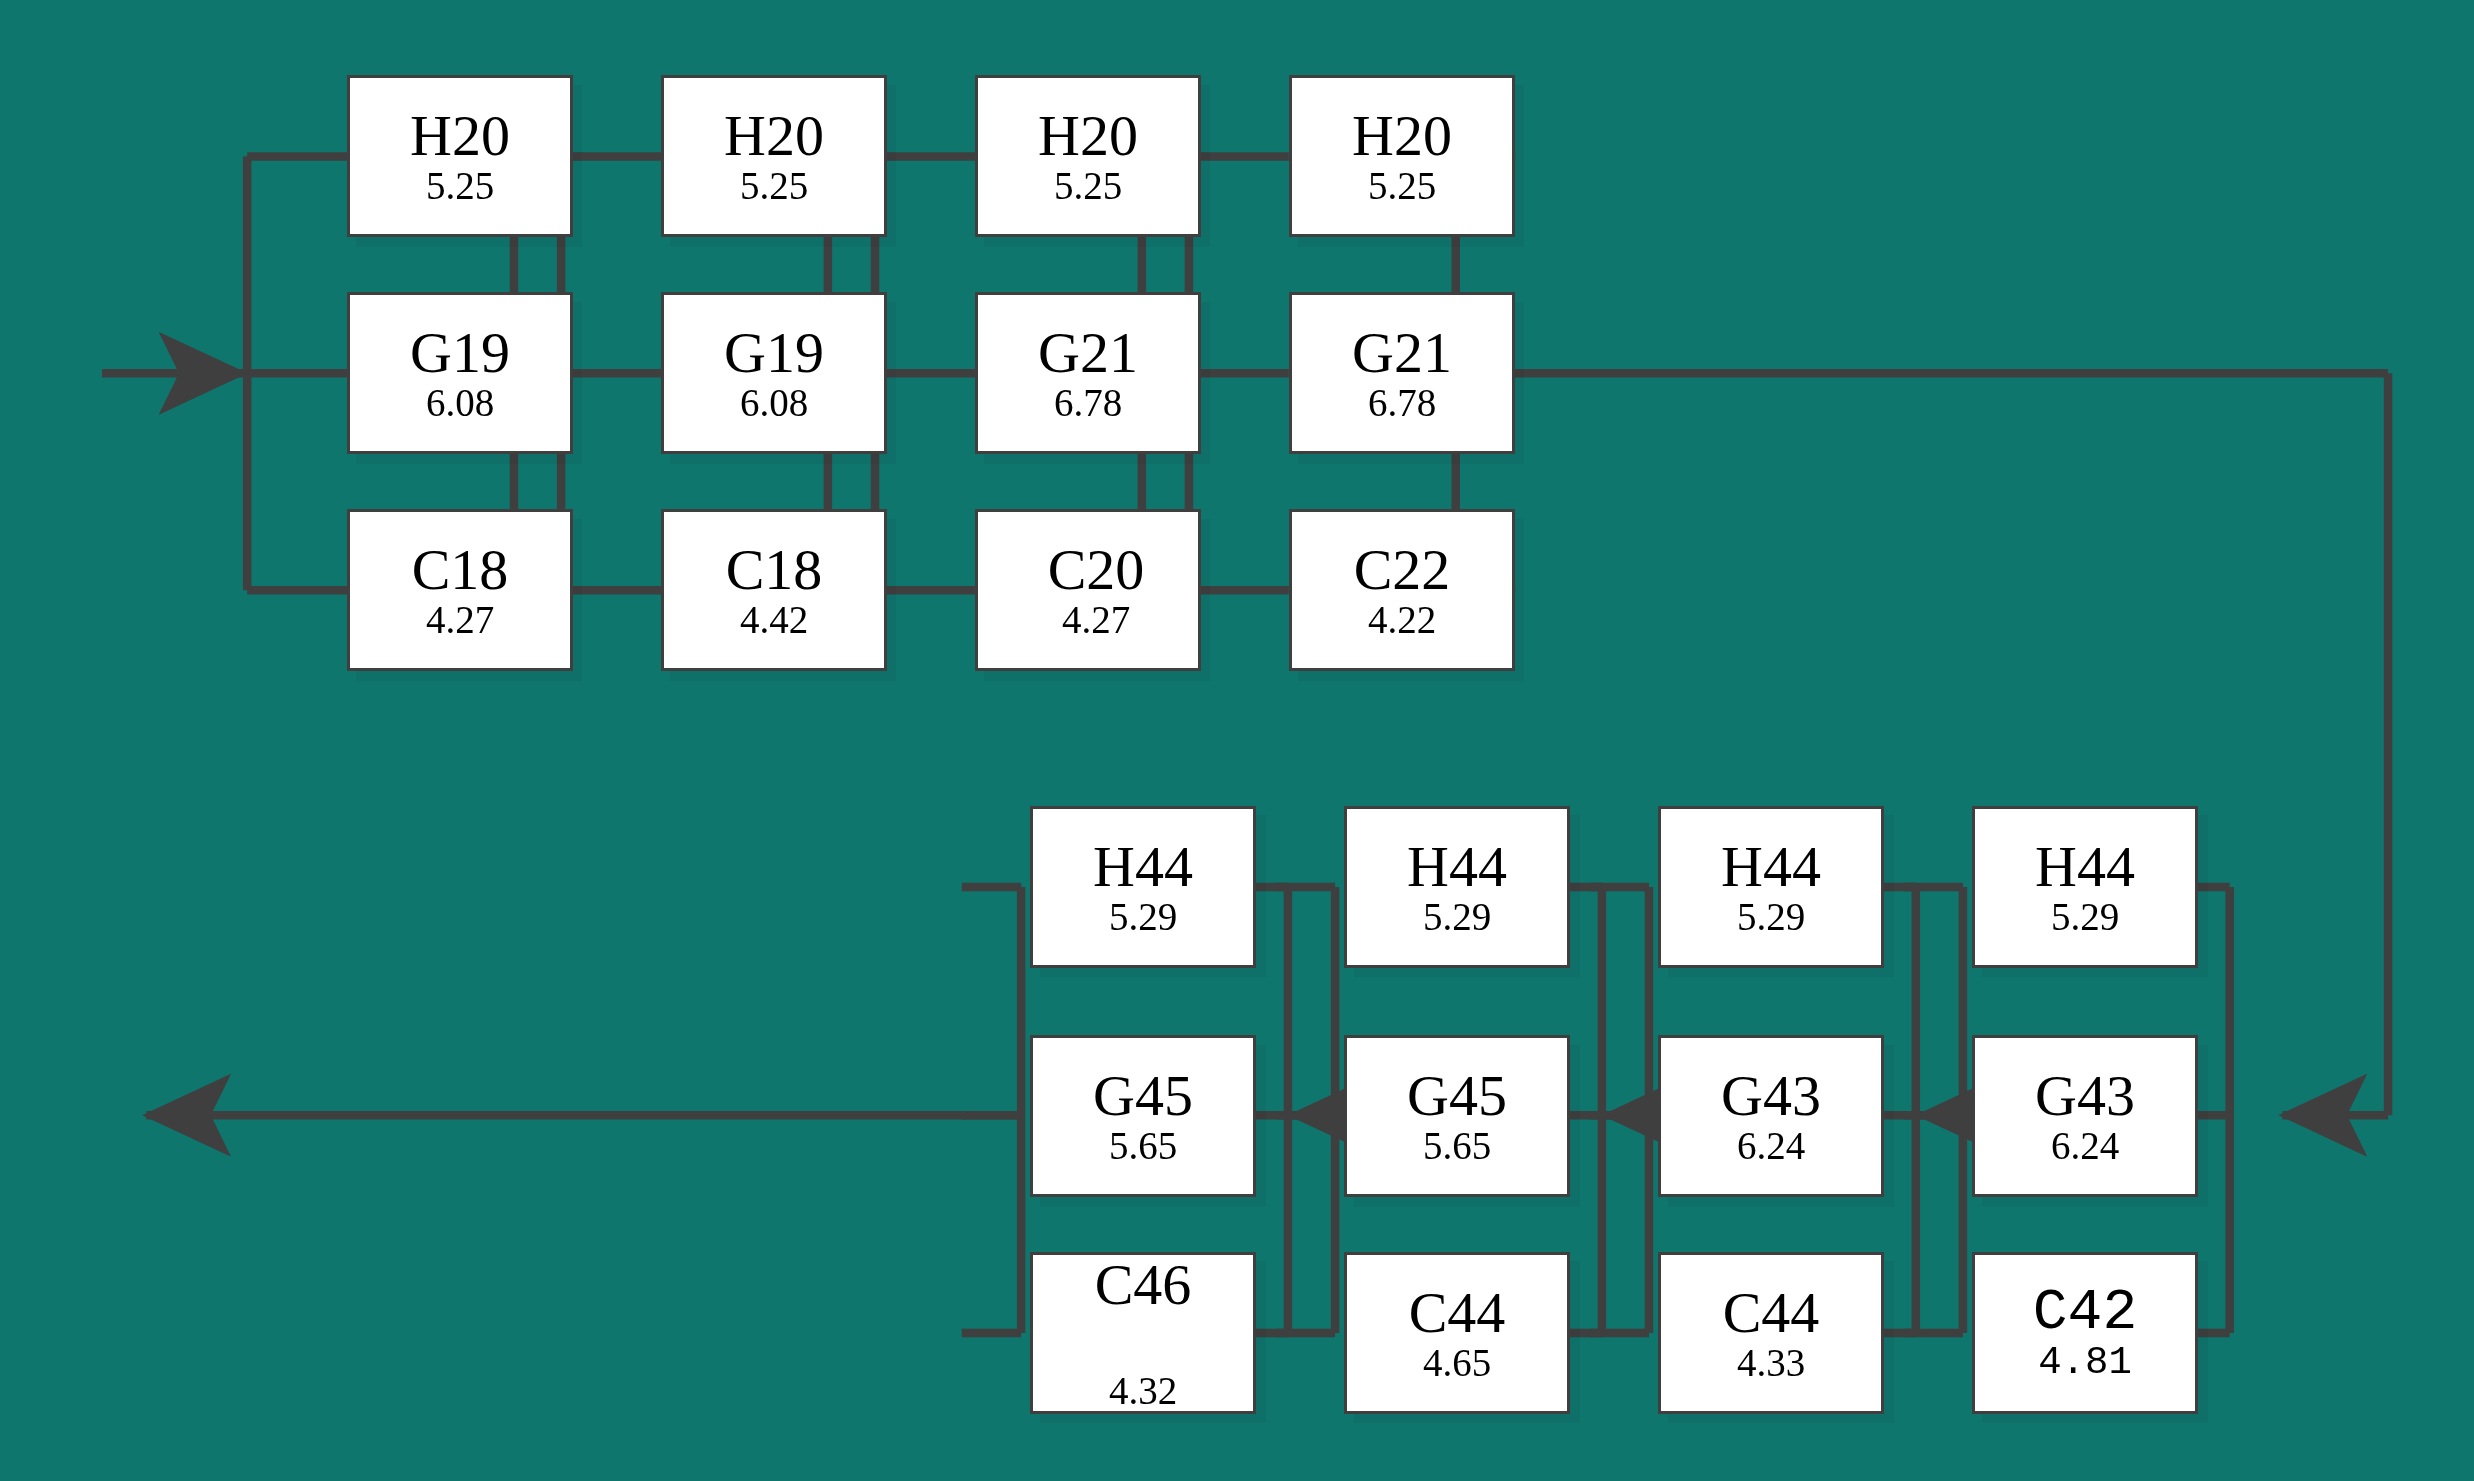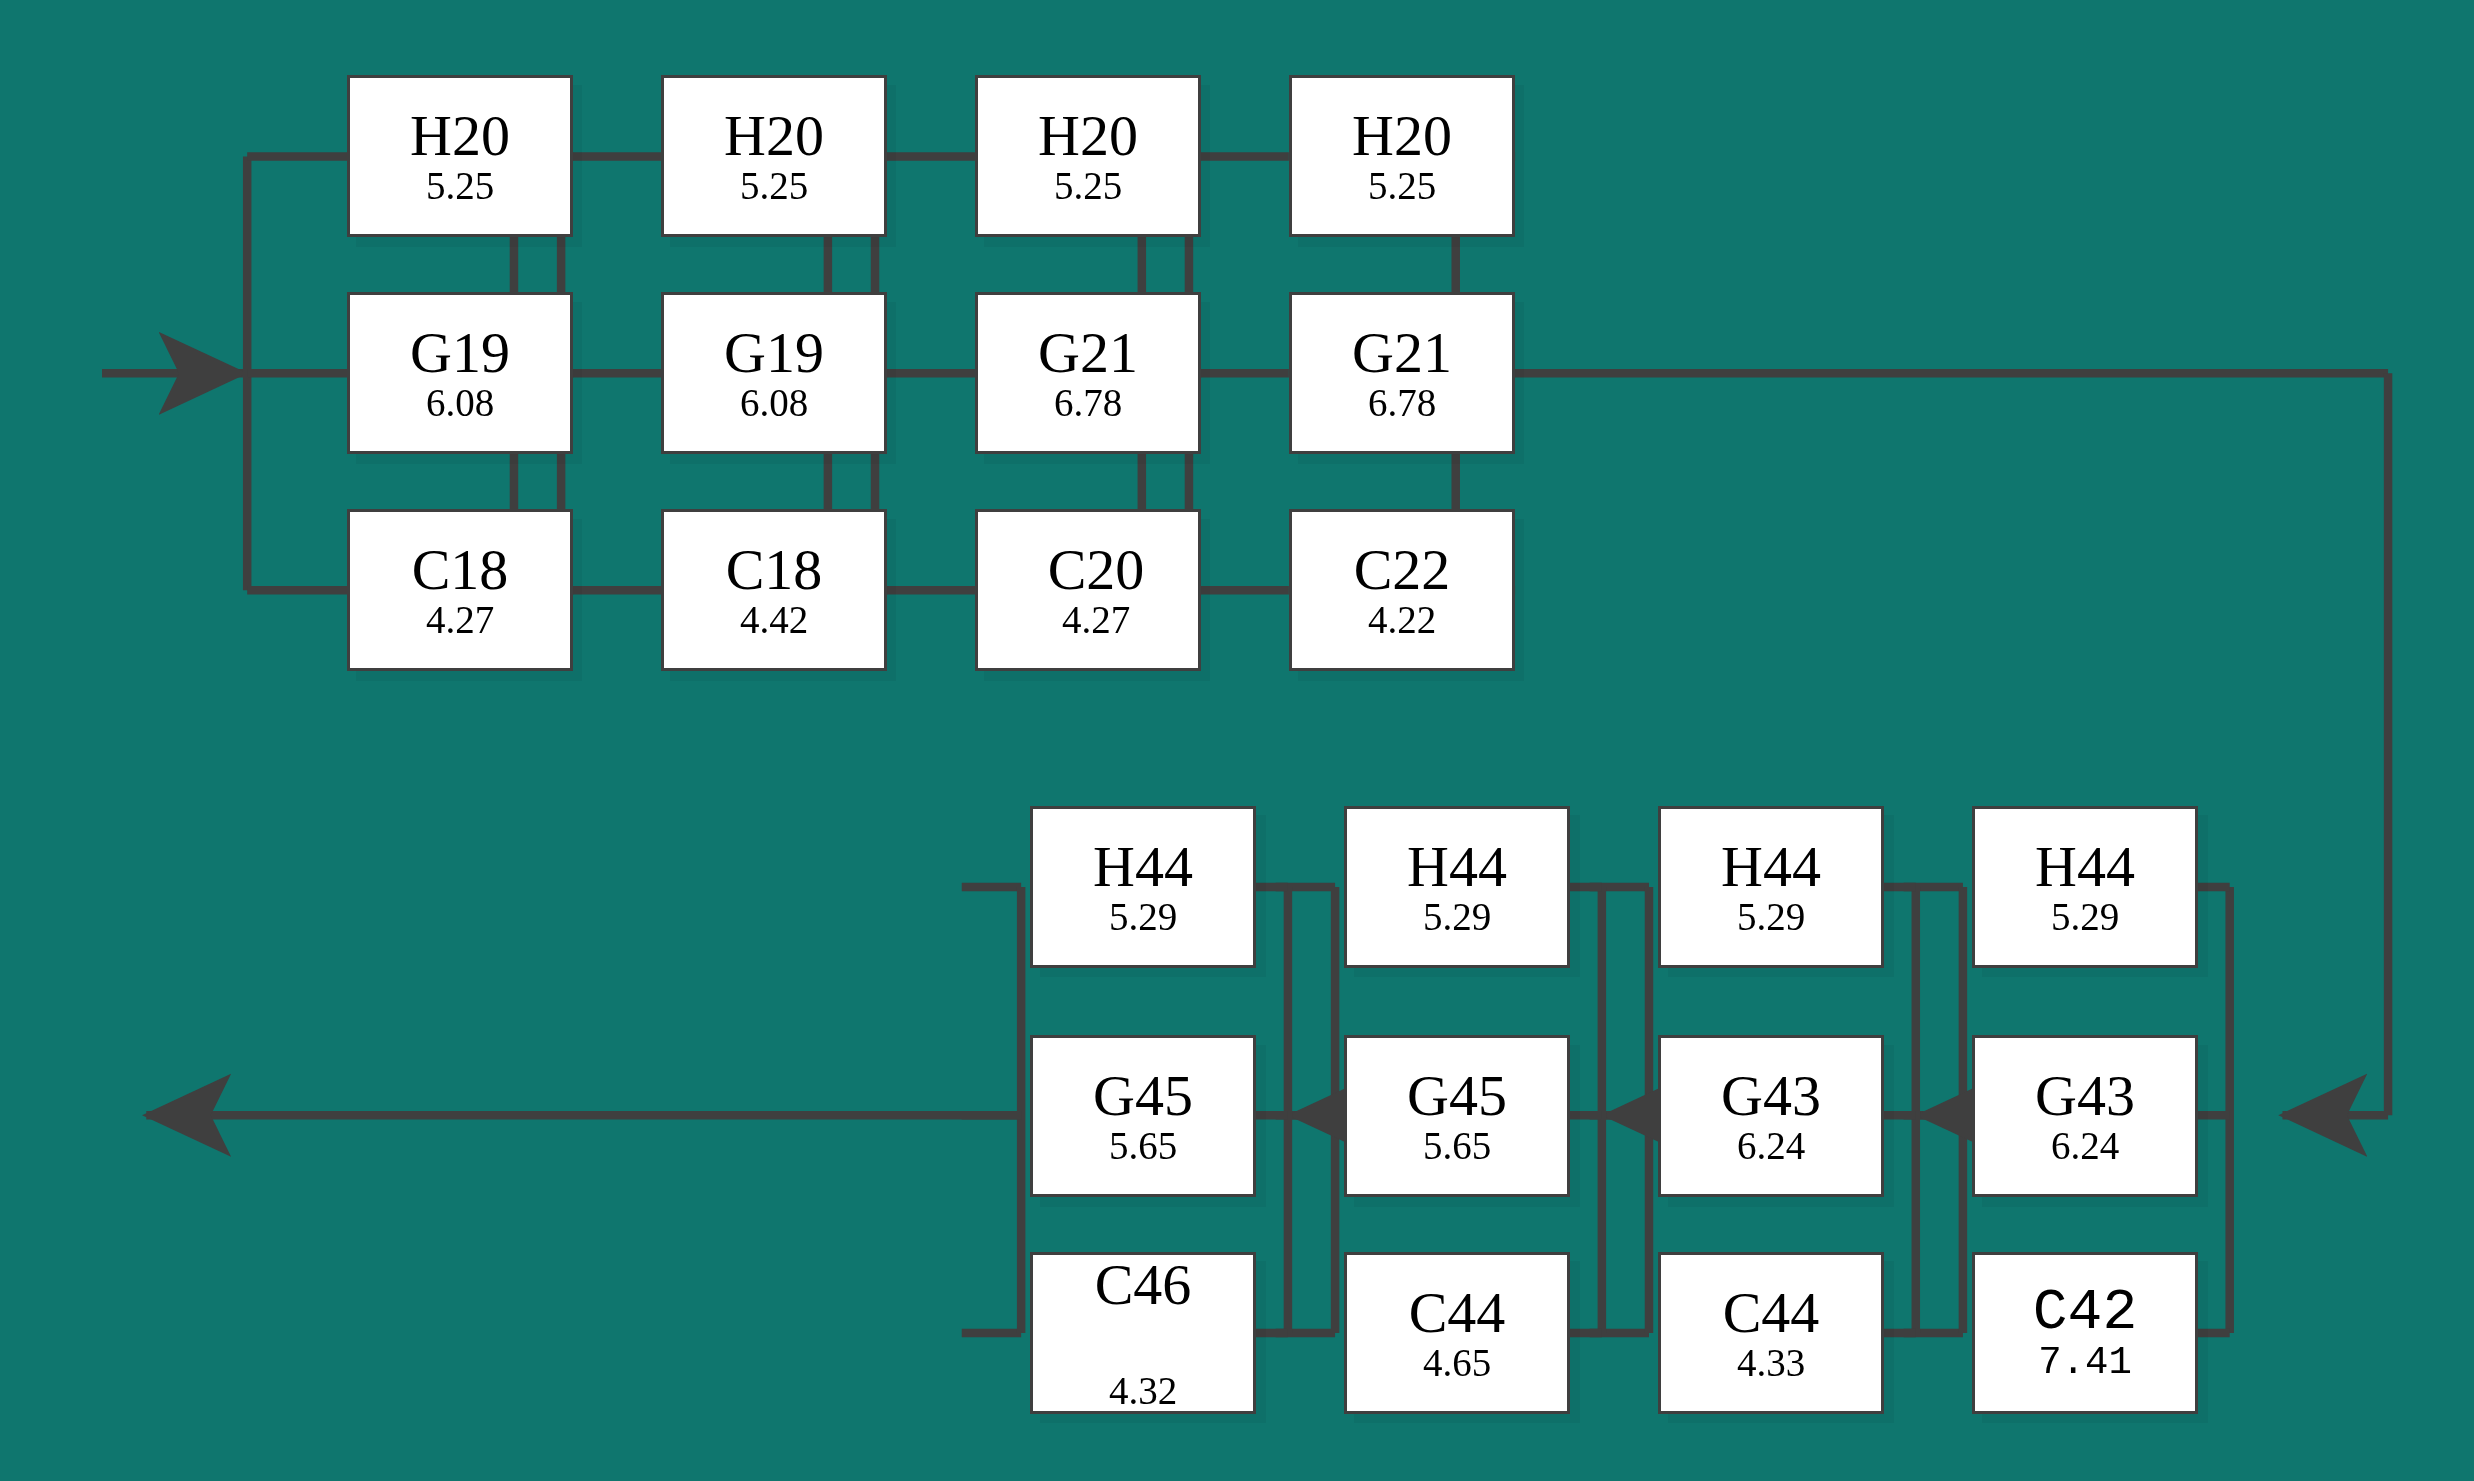--- a/index.html
+++ b/index.html
@@ -264,17 +264,17 @@
     <span class="nval">5.29</span>
   </div>
   <div class="shadow" style="left:1982px;top:1045px;width:226px;height:162px;"></div>
   <div class="node" style="left:1972px;top:1035px;width:226px;height:162px;">
     <span class="nlabel">G43</span>
     <span class="nval">6.24</span>
   </div>
   <div class="shadow" style="left:1982px;top:1261px;width:226px;height:162px;"></div>
   <div class="node" style="left:1972px;top:1252px;width:226px;height:162px;font-family:Liberation Mono, monospace;">
     <span class="nlabel">C42</span>
-    <span class="nval">7.41</span>
+    <span class="nval">4.81</span>
   </div>
 
 </div>
 
 
 </body></html>

